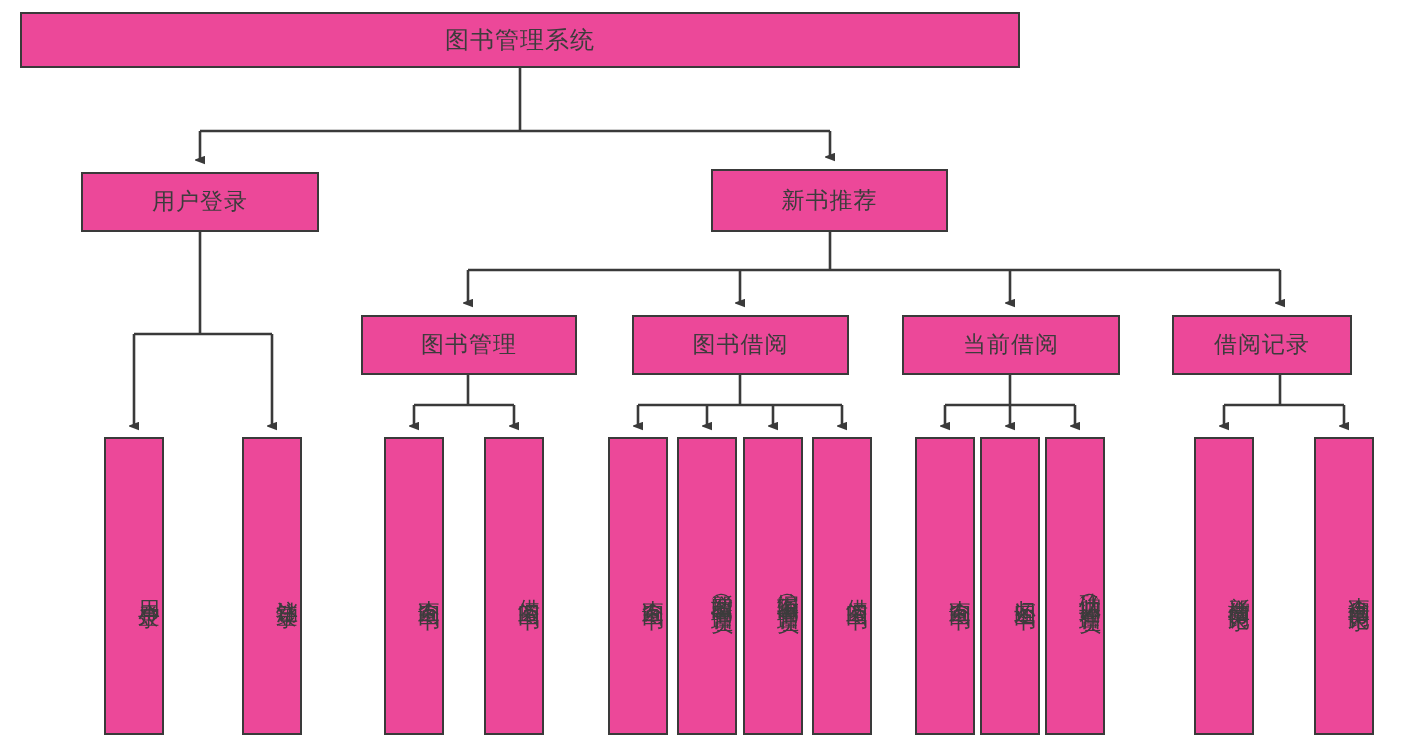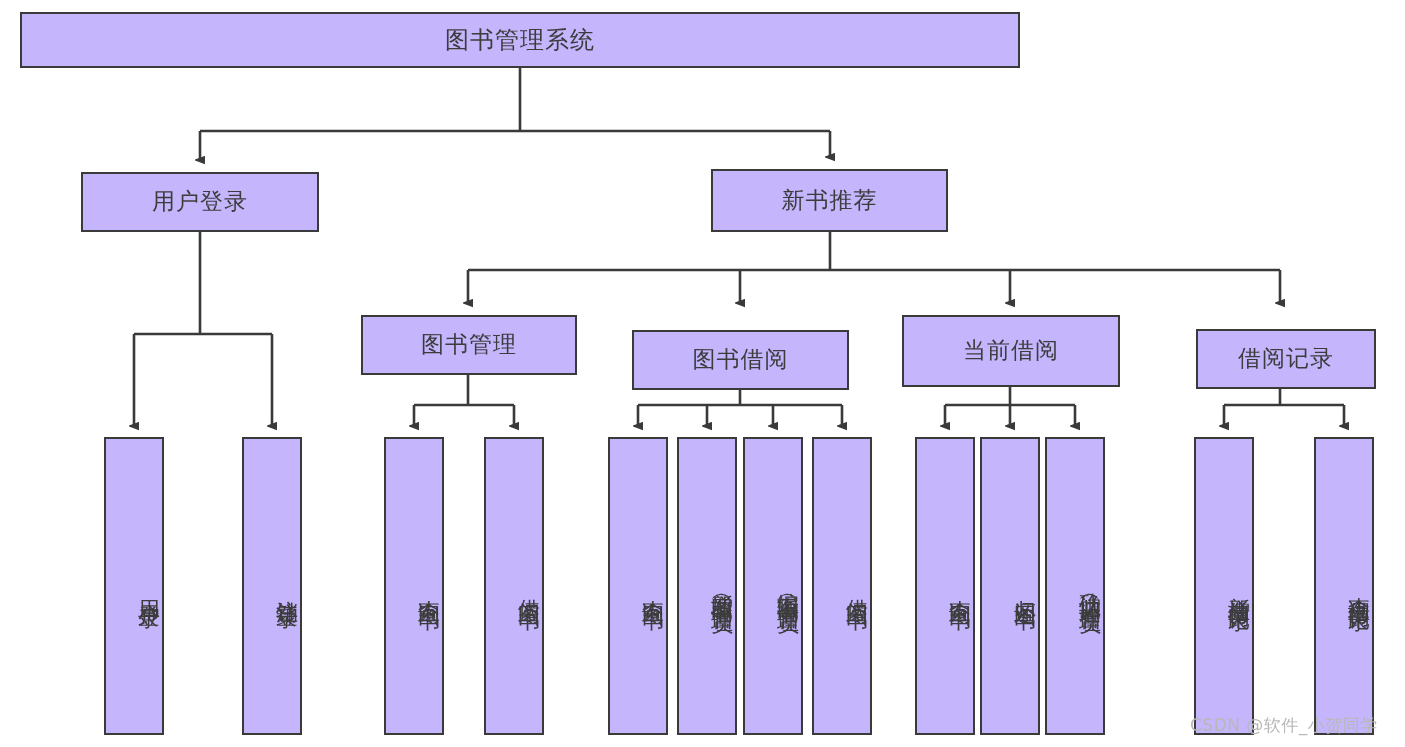--- a/index.html
+++ b/index.html
@@ -22,21 +22,21 @@
     left: 0;
     top: 0;
     width: 1405px;
     height: 747px;
     pointer-events: none;
   }
   .node {
     position: absolute;
     box-sizing: border-box;
     border: 2.5px solid #3a3a3a;
-    background: #c4b5fd;
+    background: #ec4899;
     display: flex;
     align-items: center;
     justify-content: center;
     color: #3c3c3c;
     line-height: 1.18;
     text-align: center;
   }
   .node.horiz {
     font-size: 23px;
     letter-spacing: 1px;
@@ -126,27 +126,27 @@
   <div class="node horiz" style="left:81px; top:172px; width:238px; height:60px;">
     <span>用户登录</span>
   </div>
   <div class="node horiz" style="left:711px; top:169px; width:237px; height:63px;">
     <span>新书推荐</span>
   </div>
 
   <div class="node horiz" style="left:361px; top:315px; width:216px; height:60px;">
     <span>图书管理</span>
   </div>
-  <div class="node horiz" style="left:632px; top:330px; width:217px; height:60px;">
+  <div class="node horiz" style="left:632px; top:315px; width:217px; height:60px;">
     <span>图书借阅</span>
   </div>
-  <div class="node horiz" style="left:902px; top:315px; width:218px; height:72px;">
+  <div class="node horiz" style="left:902px; top:315px; width:218px; height:60px;">
     <span>当前借阅</span>
   </div>
-  <div class="node horiz" style="left:1172px; top:329px; width:180px; height:60px;margin-left:24px;">
+  <div class="node horiz" style="left:1172px; top:315px; width:180px; height:60px;">
     <span>借阅记录</span>
   </div>
 
   <div class="node vert" style="left:104px; top:437px; width:60px; height:298px;">
     <span>用户登录</span>
   </div>
   <div class="node vert" style="left:242px; top:437px; width:60px; height:298px;">
     <span>注销登录</span>
   </div>
 
@@ -180,15 +180,14 @@
     <span>确认归还（管理员）</span>
   </div>
 
   <div class="node vert" style="left:1194px; top:437px; width:60px; height:298px;">
     <span>新增借阅记录</span>
   </div>
   <div class="node vert" style="left:1314px; top:437px; width:60px; height:298px;">
     <span>查询借阅记录</span>
   </div>
 
-  <div id="watermark">CSDN @软件_小贺同学</div>
 
 </div>
 
 </body></html>

